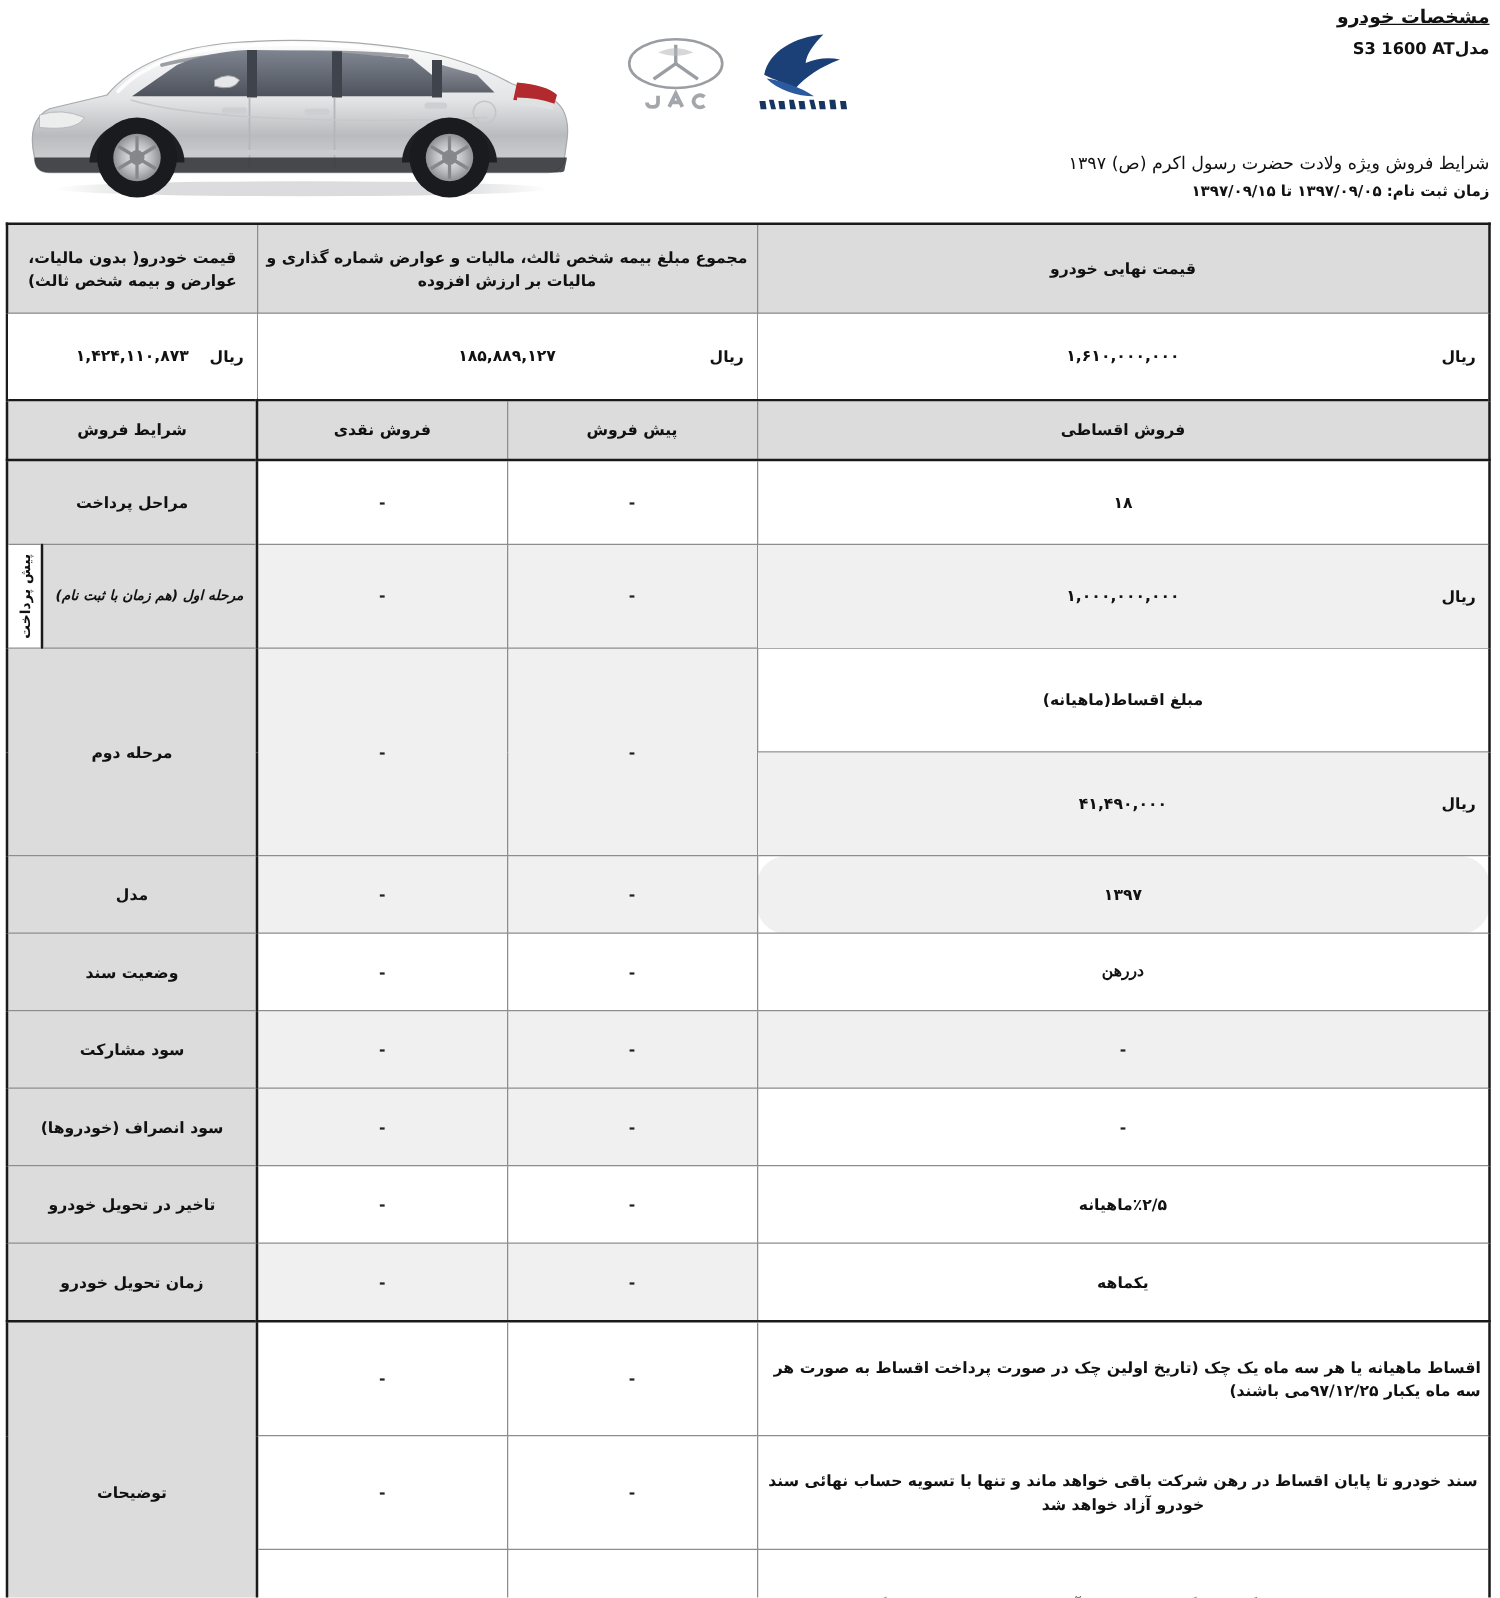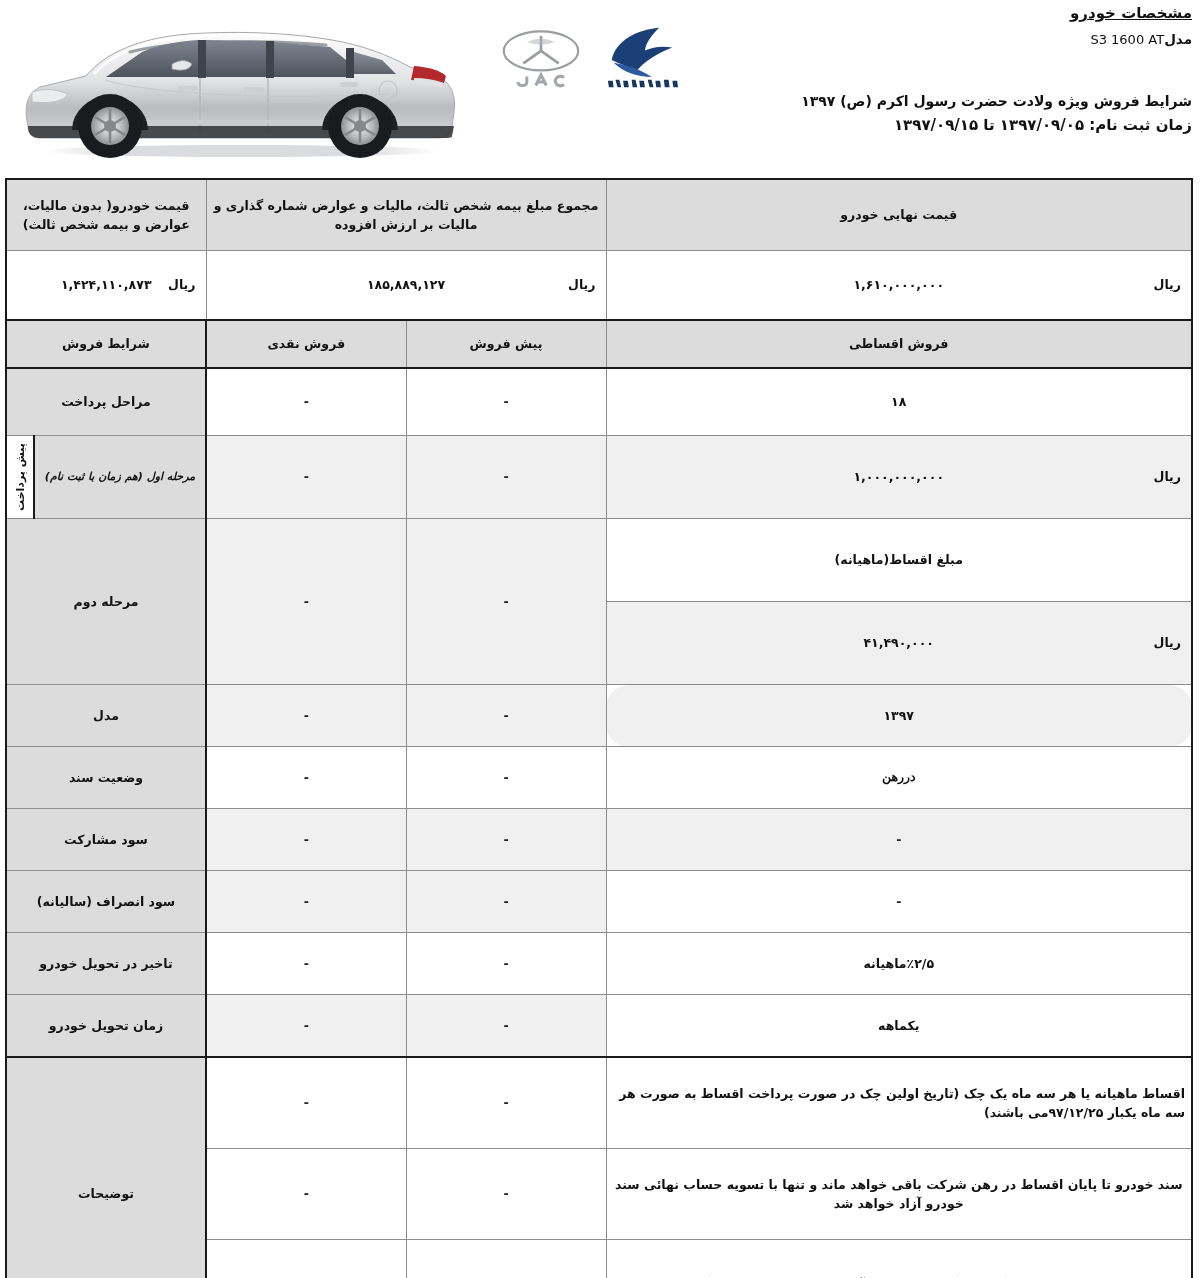--- a/index.html
+++ b/index.html
@@ -59,36 +59,36 @@
     padding-left: 4px;
   }
   .model-line {
     font-size: 13.5px;
     font-weight: bold;
     margin-bottom: 4px;
     padding-left: 4px;
     white-space: nowrap;
   }
   .model-line .model-value {
-    font-weight: normal;
+    font-weight: bold;
     direction: ltr;
     unicode-bidi: embed;
     display: inline-block;
     margin-left: 17px;
     font-size: 13px;
   }
   .offer-title {
     font-size: 14px;
-    font-weight: bold;
-    margin-top: 46px;
+    font-weight: normal;
+    margin-top: 76px;
     padding-left: 4px;
     white-space: nowrap;
   }
   .reg-line {
-    font-size: 15px;
+    font-size: 12px;
     font-weight: bold;
     margin-top: 7px;
     padding-left: 4px;
     white-space: nowrap;
   }
   .reg-line .reg-dates { font-weight: bold; }
 
   
   table.sheet {
     border-collapse: collapse;
@@ -388,21 +388,21 @@
     <td class="shade dash tb-right" style="height:53px;">-</td>
     <td class="shade dash">-</td>
     <td class="shade dash tb-left">-</td>
     <td class="lbl tb-left" colspan="2">سود مشارکت</td>
   </tr>
 
   <tr>
     <td class="white dash tb-right" style="height:53px;">-</td>
     <td class="shade dash">-</td>
     <td class="shade dash tb-left">-</td>
-    <td class="lbl tb-left" colspan="2">سود انصراف (سالیانه)</td>
+    <td class="lbl tb-left" colspan="2">سود انصراف (خودروها)</td>
   </tr>
 
   <tr>
     <td class="white tb-right" style="height:53px;">٪۲/۵ماهیانه</td>
     <td class="white dash">-</td>
     <td class="white dash tb-left">-</td>
     <td class="lbl tb-left" colspan="2">تاخیر در تحویل خودرو</td>
   </tr>
 
   <tr>

